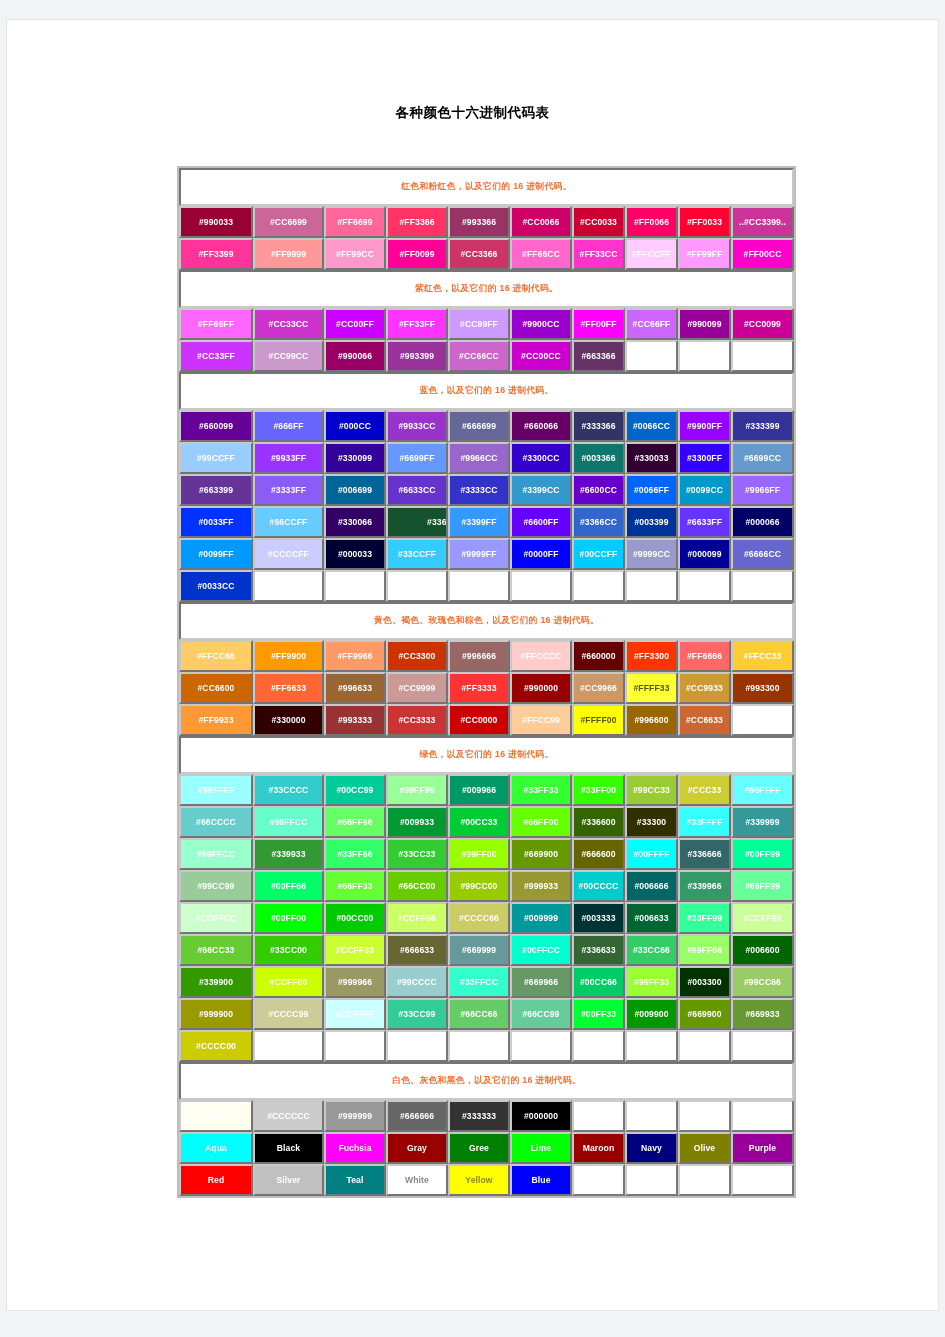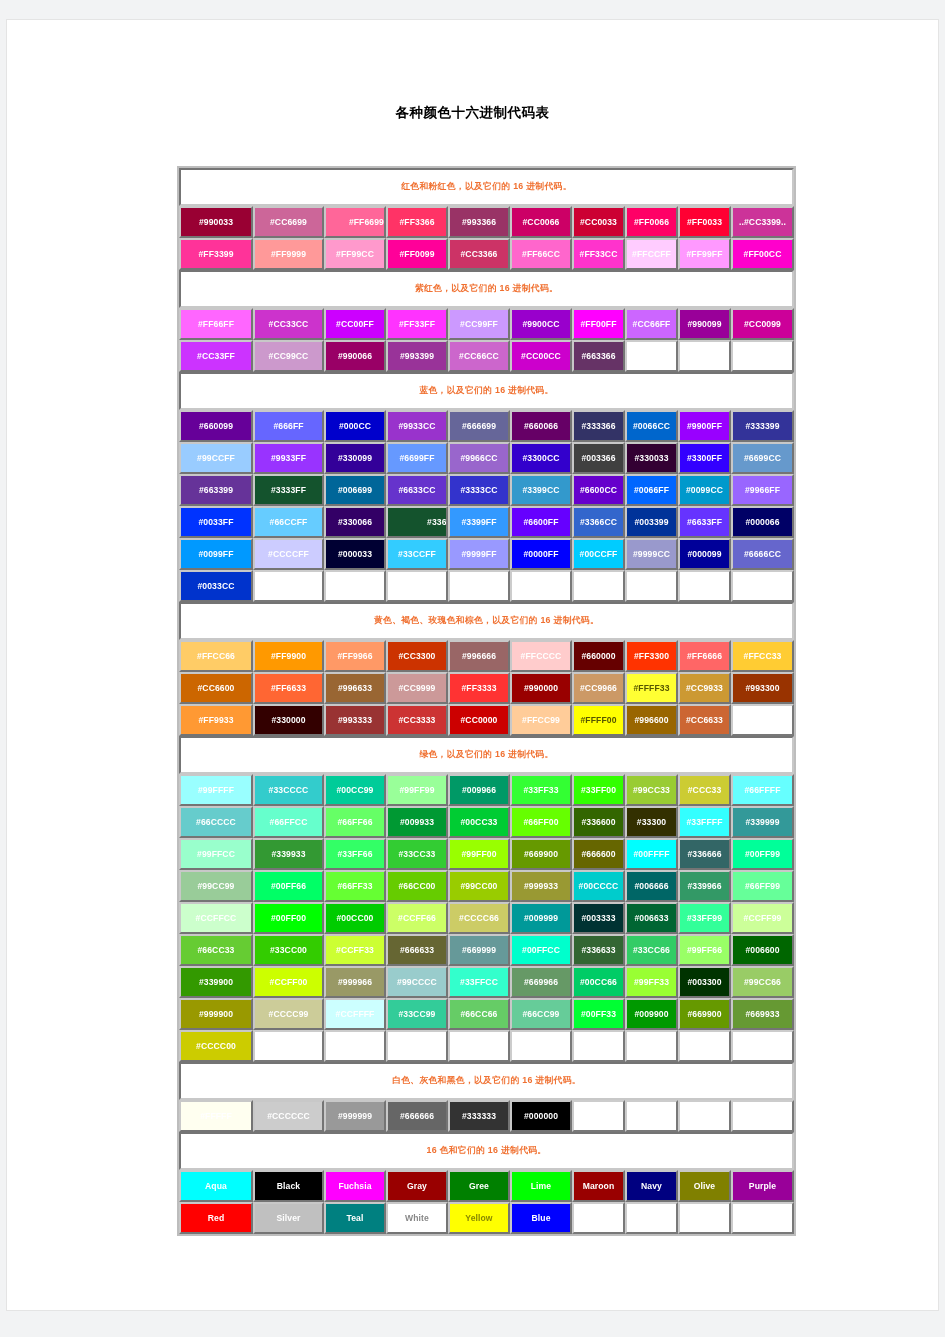--- a/index.html
+++ b/index.html
@@ -111,21 +111,21 @@
           <col class="c8">
           <col class="c9">
       </colgroup>
       <tbody id="table-body">
           <tr>
             <td class="section-head" colspan="10">红色和粉红色，以及它们的 16 进制代码。</td>
           </tr>
           <tr>
             <td style="background: rgb(153, 0, 51); color: rgb(255, 255, 255);">#990033</td>
             <td style="background: rgb(204, 102, 153); color: rgb(255, 255, 255);">#CC6699</td>
-            <td style="background: rgb(255, 102, 153); color: rgb(255, 255, 255); text-align: right;">#FF6699</td>
+            <td style="background: rgb(255, 102, 153); color: rgb(255, 255, 255);">#FF6699</td>
             <td style="background: rgb(255, 51, 102); color: rgb(255, 255, 255);">#FF3366</td>
             <td style="background: rgb(153, 51, 102); color: rgb(255, 255, 255);">#993366</td>
             <td style="background: rgb(204, 0, 102); color: rgb(255, 255, 255);">#CC0066</td>
             <td style="background: rgb(204, 0, 51); color: rgb(255, 255, 255);">#CC0033</td>
             <td style="background: rgb(255, 0, 102); color: rgb(255, 255, 255);">#FF0066</td>
             <td style="background: rgb(255, 0, 51); color: rgb(255, 255, 255);">#FF0033</td>
             <td style="background: rgb(204, 51, 153); color: rgb(255, 255, 255);">..#CC3399..</td>
           </tr>
           <tr>
             <td style="background: rgb(255, 51, 153); color: rgb(255, 255, 255);">#FF3399</td>
@@ -181,28 +181,28 @@
             <td style="background: rgb(153, 0, 255); color: rgb(255, 255, 255);">#9900FF</td>
             <td style="background: rgb(51, 51, 153); color: rgb(255, 255, 255);">#333399</td>
           </tr>
           <tr>
             <td style="background: rgb(153, 204, 255); color: rgb(255, 255, 255);">#99CCFF</td>
             <td style="background: rgb(153, 51, 255); color: rgb(255, 255, 255);">#9933FF</td>
             <td style="background: rgb(51, 0, 153); color: rgb(255, 255, 255);">#330099</td>
             <td style="background: rgb(102, 153, 255); color: rgb(255, 255, 255);">#6699FF</td>
             <td style="background: rgb(153, 102, 204); color: rgb(255, 255, 255);">#9966CC</td>
             <td style="background: rgb(51, 0, 204); color: rgb(255, 255, 255);">#3300CC</td>
-            <td style="background: #404040; color: rgb(255, 255, 255);">#003366</td>
+            <td style="background: #0f766e; color: rgb(255, 255, 255);">#003366</td>
             <td style="background: rgb(51, 0, 51); color: rgb(255, 255, 255);">#330033</td>
             <td style="background: rgb(51, 0, 255); color: rgb(255, 255, 255);">#3300FF</td>
             <td style="background: rgb(102, 153, 204); color: rgb(255, 255, 255);">#6699CC</td>
           </tr>
           <tr>
             <td style="background: rgb(102, 51, 153); color: rgb(255, 255, 255);">#663399</td>
-            <td style="background: #14532d; color: rgb(255, 255, 255); margin-left: 32px;">#3333FF</td>
+            <td style="background: #8b5cf6; color: rgb(255, 255, 255); margin-left: 32px;">#3333FF</td>
             <td style="background: rgb(0, 102, 153); color: rgb(255, 255, 255);">#006699</td>
             <td style="background: rgb(102, 51, 204); color: rgb(255, 255, 255);">#6633CC</td>
             <td style="background: rgb(51, 51, 204); color: rgb(255, 255, 255);">#3333CC</td>
             <td style="background: rgb(51, 153, 204); color: rgb(255, 255, 255);">#3399CC</td>
             <td style="background: rgb(102, 0, 204); color: rgb(255, 255, 255);">#6600CC</td>
             <td style="background: rgb(0, 102, 255); color: rgb(255, 255, 255);">#0066FF</td>
             <td style="background: rgb(0, 153, 204); color: rgb(255, 255, 255);">#0099CC</td>
             <td style="background: rgb(153, 102, 255); color: rgb(255, 255, 255);">#9966FF</td>
           </tr>
           <tr>
@@ -400,23 +400,20 @@
             <td style="background: rgb(153, 153, 153); color: rgb(255, 255, 255);">#999999</td>
             <td style="background: rgb(102, 102, 102); color: rgb(255, 255, 255);">#666666</td>
             <td style="background: rgb(51, 51, 51); color: rgb(255, 255, 255);">#333333</td>
             <td style="background: rgb(0, 0, 0); color: rgb(255, 255, 255);">#000000</td>
             <td class="empty">&nbsp;</td>
             <td class="empty">&nbsp;</td>
             <td class="empty">&nbsp;</td>
             <td class="empty">&nbsp;</td>
           </tr>
           <tr>
-            <td class="section-head" colspan="10">16 色和它们的 16 进制代码。</td>
-          </tr>
-          <tr>
             <td style="background: rgb(0, 255, 255); color: rgb(255, 255, 255);">Aqua</td>
             <td style="background: rgb(0, 0, 0); color: rgb(255, 255, 255);">Black</td>
             <td style="background: rgb(255, 0, 255); color: rgb(255, 255, 255);">Fuchsia</td>
             <td style="background: rgb(153, 0, 0); color: rgb(255, 255, 255);">Gray</td>
             <td style="background: rgb(0, 128, 0); color: rgb(255, 255, 255);">Gree</td>
             <td style="background: rgb(0, 255, 0); color: rgb(255, 255, 255);">Lime</td>
             <td style="background: rgb(153, 0, 0); color: rgb(255, 255, 255);">Maroon</td>
             <td style="background: rgb(0, 0, 128); color: rgb(255, 255, 255);">Navy</td>
             <td style="background: rgb(128, 128, 0); color: rgb(255, 255, 255);">Olive</td>
             <td style="background: rgb(153, 0, 153); color: rgb(255, 255, 255);">Purple</td>

